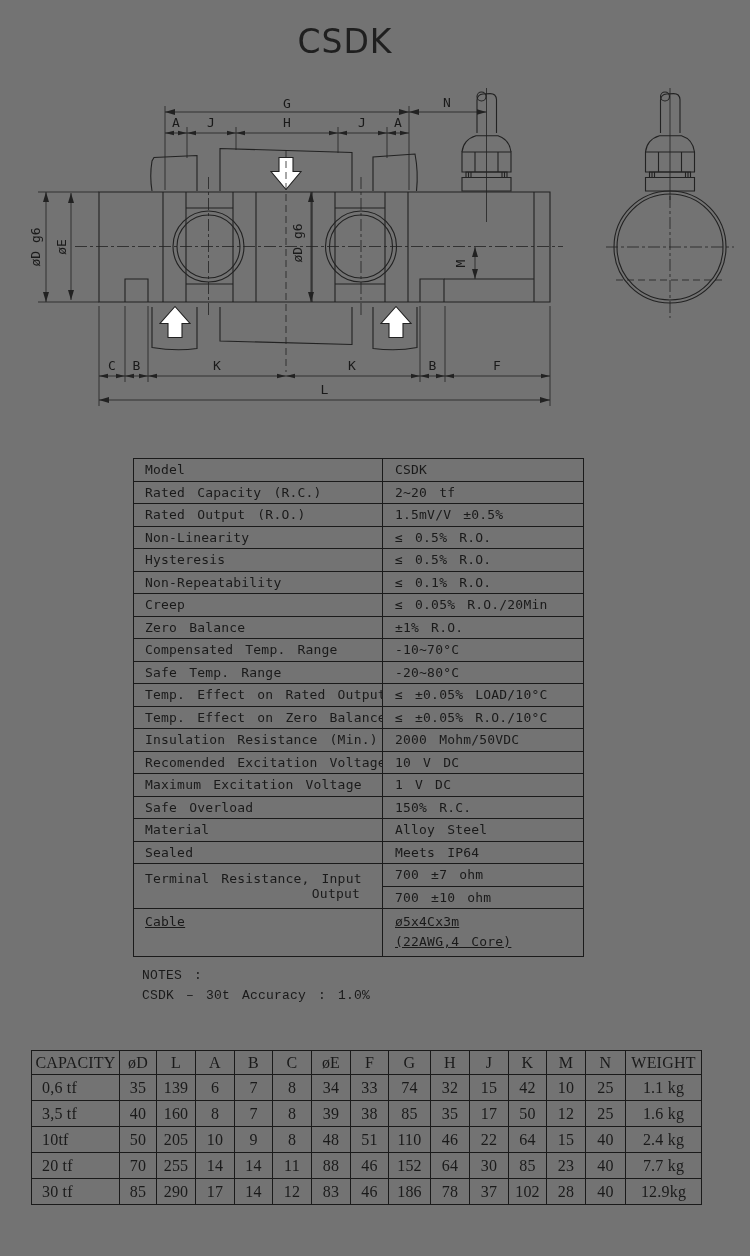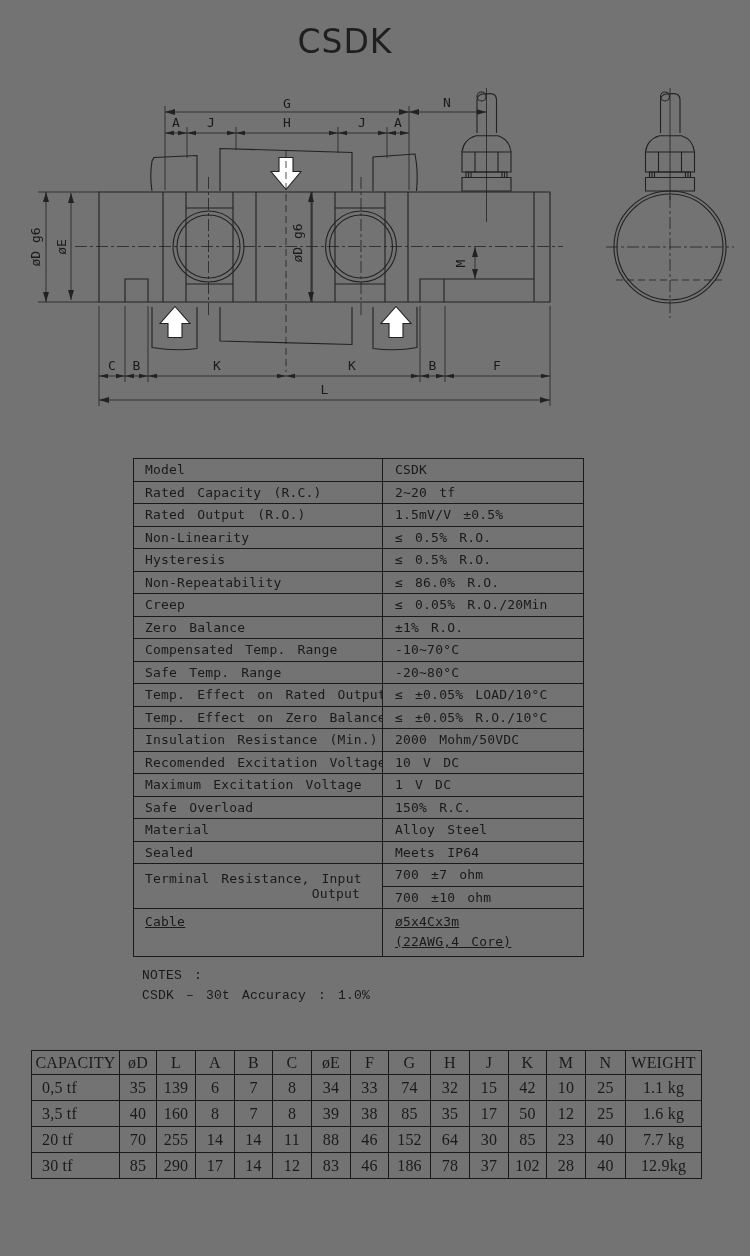--- a/index.html
+++ b/index.html
@@ -206,21 +206,21 @@
       <tr>
           <td>Non-Linearity</td>
           <td class="val">≤ 0.5% R.O.</td>
         </tr>
       <tr>
           <td>Hysteresis</td>
           <td class="val">≤ 0.5% R.O.</td>
         </tr>
       <tr>
           <td>Non-Repeatability</td>
-          <td class="val">≤ 86.0% R.O.</td>
+          <td class="val">≤ 0.1% R.O.</td>
         </tr>
       <tr>
           <td>Creep</td>
           <td class="val">≤ 0.05% R.O./20Min</td>
         </tr>
       <tr>
           <td>Zero Balance</td>
           <td class="val">±1% R.O.</td>
         </tr>
       <tr>
@@ -320,21 +320,21 @@
           <th>H</th>
           <th>J</th>
           <th>K</th>
           <th>M</th>
           <th>N</th>
           <th>WEIGHT</th>
         </tr>
       </thead>
     <tbody>
         <tr>
-          <td>0,5 tf</td>
+          <td>0,6 tf</td>
           <td>35</td>
           <td>139</td>
           <td>6</td>
           <td>7</td>
           <td>8</td>
           <td>34</td>
           <td>33</td>
           <td>74</td>
           <td>32</td>
           <td>15</td>
@@ -354,20 +354,37 @@
           <td>38</td>
           <td>85</td>
           <td>35</td>
           <td>17</td>
           <td>50</td>
           <td>12</td>
           <td>25</td>
           <td>1.6 kg</td>
         </tr>
         <tr>
+          <td>10tf</td>
+          <td>50</td>
+          <td>205</td>
+          <td>10</td>
+          <td>9</td>
+          <td>8</td>
+          <td>48</td>
+          <td>51</td>
+          <td>110</td>
+          <td>46</td>
+          <td>22</td>
+          <td>64</td>
+          <td>15</td>
+          <td>40</td>
+          <td>2.4 kg</td>
+        </tr>
+        <tr>
           <td>20 tf</td>
           <td>70</td>
           <td>255</td>
           <td>14</td>
           <td>14</td>
           <td>11</td>
           <td>88</td>
           <td>46</td>
           <td>152</td>
           <td>64</td>

